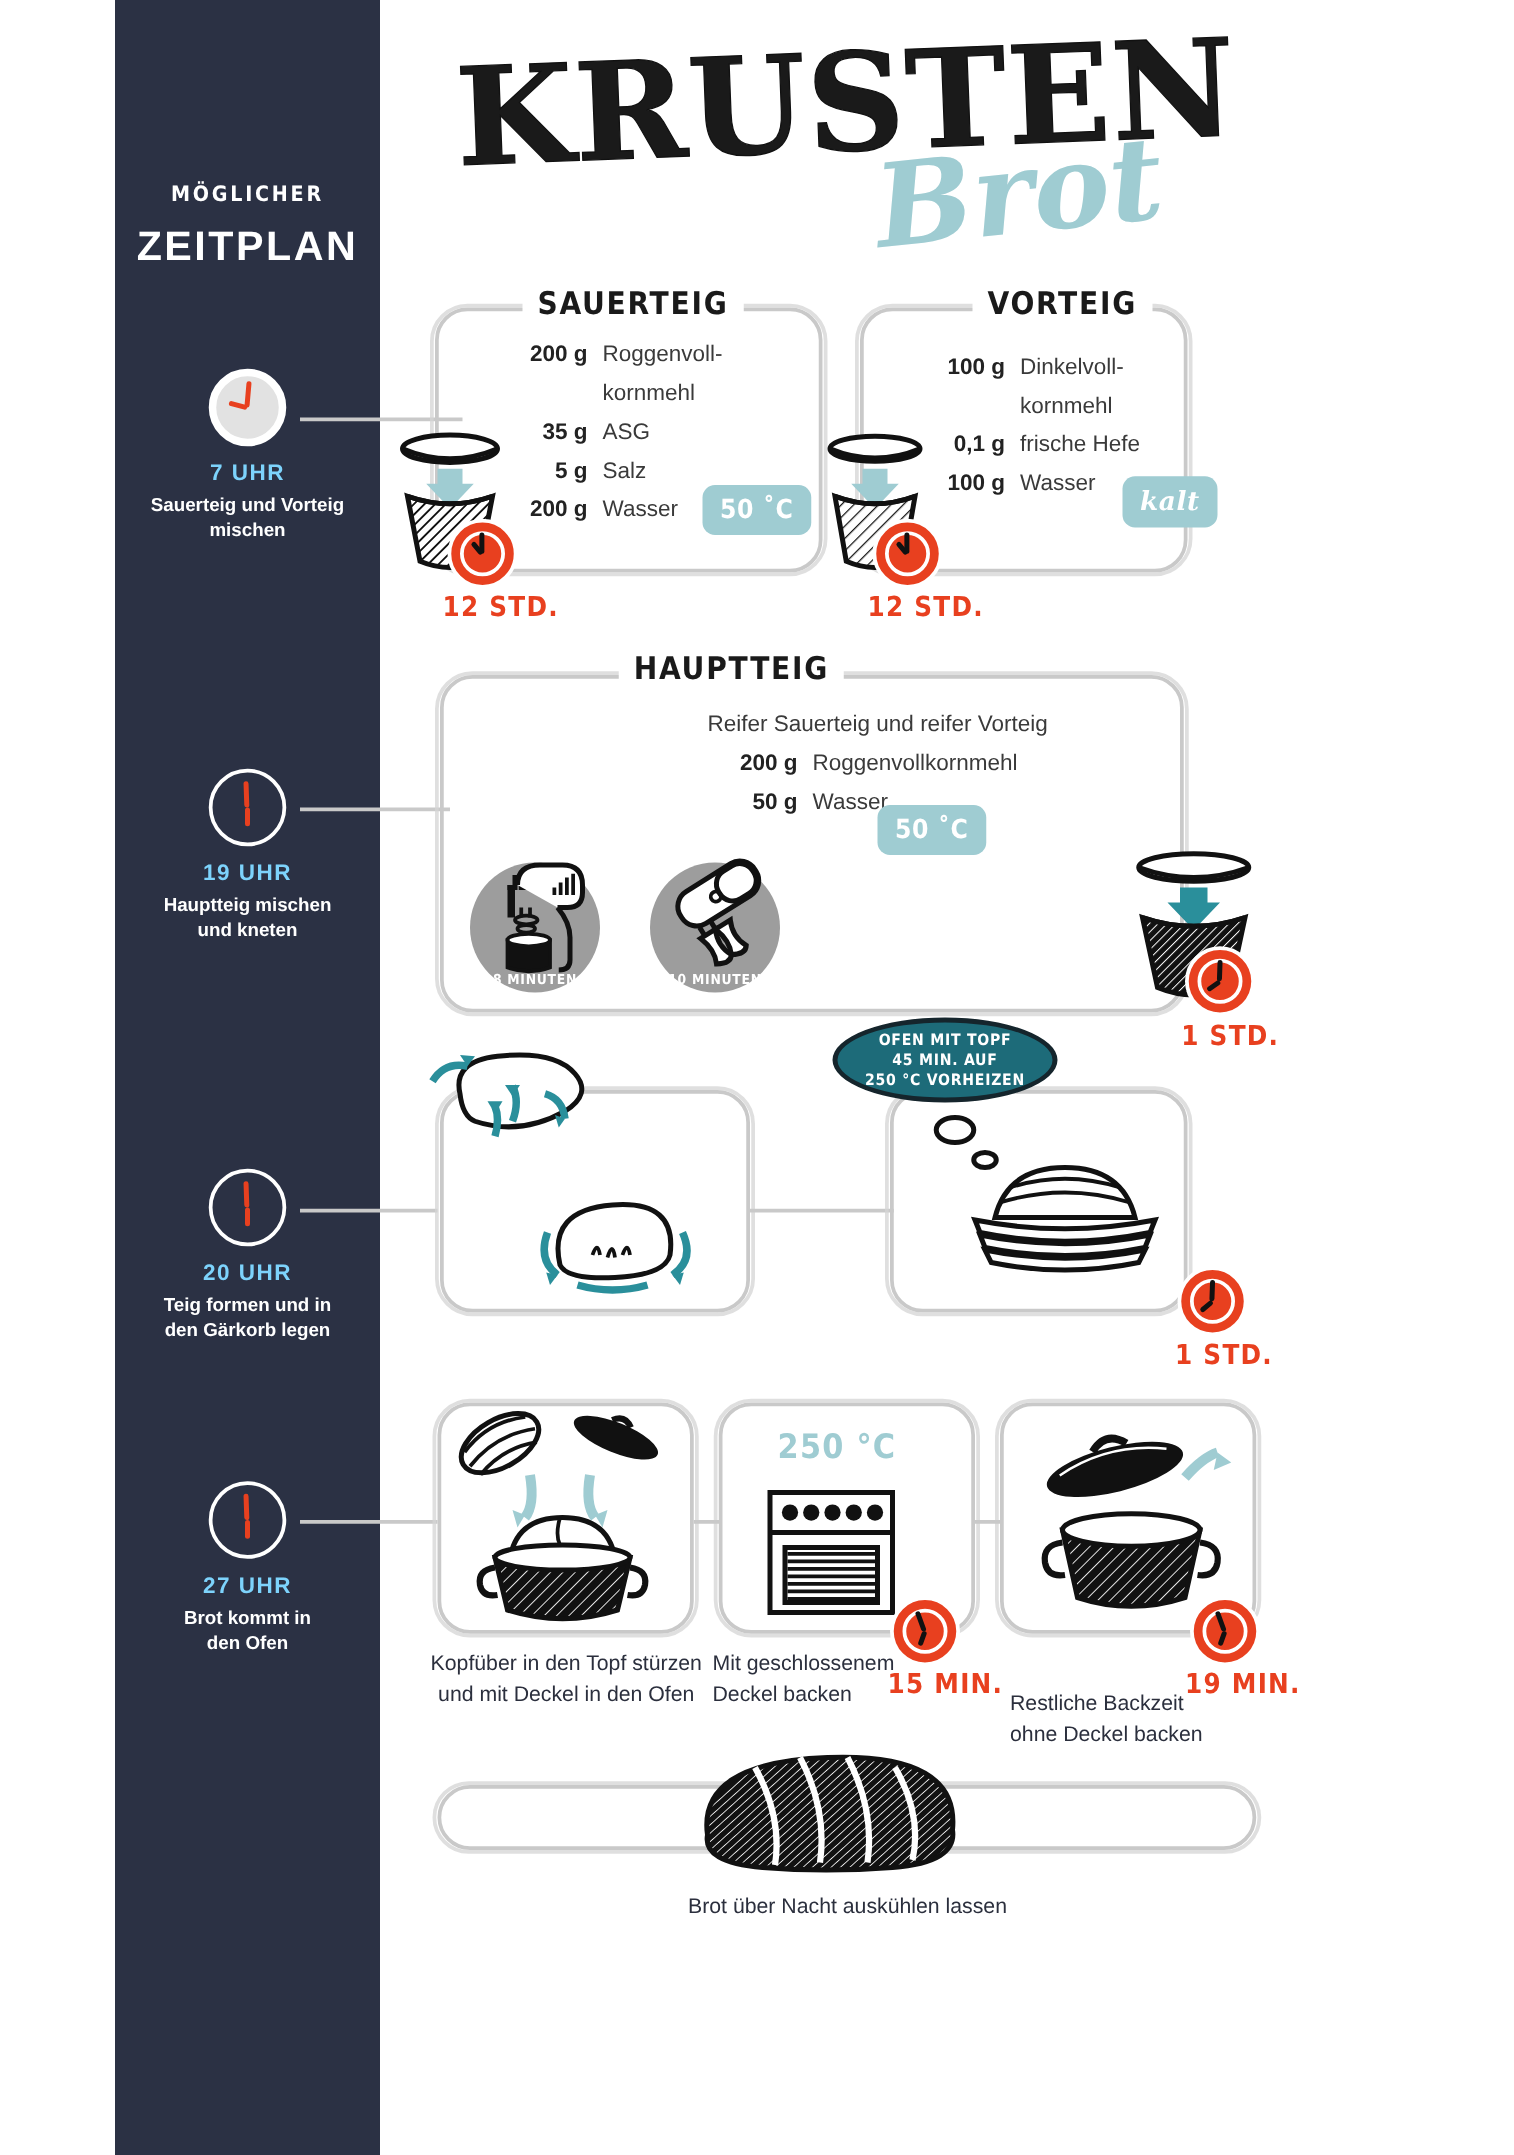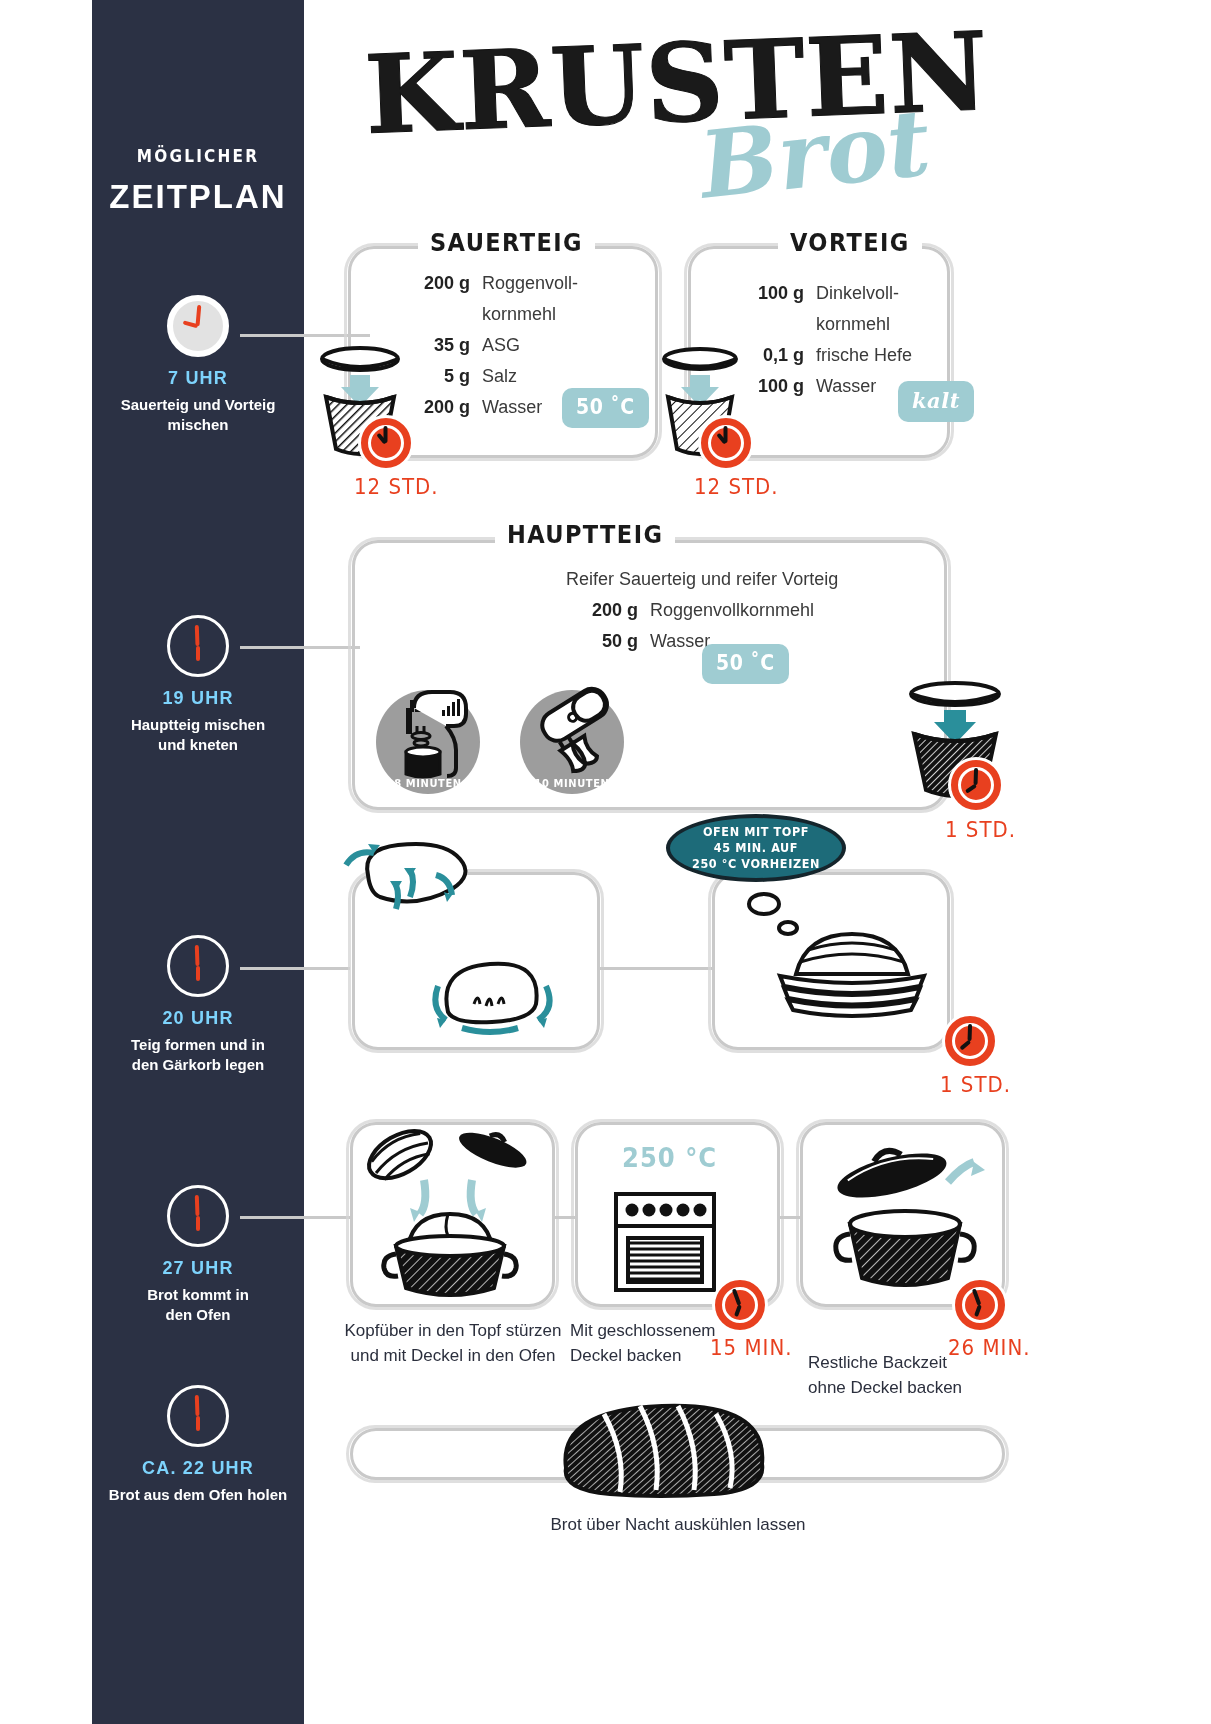--- a/index.html
+++ b/index.html
@@ -122,21 +122,21 @@
     position:absolute; left:7px; top:7px; right:7px; bottom:7px;
     border:3.5px solid #ffffff; border-radius:50%;
   }
   .timer .hh, .timer .mm {
     position:absolute; background:#111; border-radius:2px;
     left:50%; top:50%; transform-origin:50% 0;
   }
   .timer .hh { width:3.5px; height:12px; margin-left:-1.75px; }
   .timer .mm { width:3.5px; height:17px; margin-left:-1.75px; }
   .timer-label {
-    position:absolute; color:#e8401f; font-size:22px; font-weight:400;
+    position:absolute; color:#e8401f; font-size:22px; font-weight:700;
     letter-spacing:1px; white-space:nowrap;
     font-family:"DejaVu Sans Condensed","Liberation Sans",sans-serif;
   }
 
   
   .chip {
     position:absolute; width:104px; height:104px; border-radius:50%;
     background:#9d9d9d;
   }
   .chip-label {
@@ -194,28 +194,20 @@
 
     <div class="tl-entry" style="top:1185px">
       <div class="tl-clock">
         <div class="hand h-hour" style="transform:rotate(0deg)"></div>
         <div class="hand h-min" style="transform:rotate(178deg)"></div>
       </div>
       <div class="tl-time">27 UHR</div>
       <div class="tl-desc">Brot kommt in<br>den Ofen</div>
     </div>
 
-    <div class="tl-entry" style="top:1385px">
-      <div class="tl-clock">
-        <div class="hand h-hour" style="transform:rotate(0deg)"></div>
-        <div class="hand h-min" style="transform:rotate(178deg)"></div>
-      </div>
-      <div class="tl-time">CA. 22 UHR</div>
-      <div class="tl-desc">Brot aus dem Ofen holen</div>
-    </div>
   </div>
 </div>
 
 <div id="canvas">
 
   <div class="headline">
     <div class="krusten">KRUSTEN</div>
     <div class="brot">Brot</div>
   </div>
 
@@ -492,21 +484,21 @@
   </svg>
 
   <div class="caption left" style="left:808px; top:1318px; width:170px;margin-top:32px;">
     Restliche Backzeit<br>ohne Deckel backen
   </div>
   <div class="timer" style="left:952px; top:1277px;">
     <div class="ring"></div>
     <div class="hh" style="transform:rotate(20deg)"></div>
     <div class="mm" style="transform:rotate(160deg)"></div>
   </div>
-  <div class="timer-label" style="left:948px; top:1335px;">26 MIN.</div>
+  <div class="timer-label" style="left:948px; top:1335px;">19 MIN.</div>
 
   <div class="panel dbl" style="left:350px; top:1428px; width:655px; height:52px;"></div>
 
   <svg style="position:absolute; left:548px; top:1390px;" width="230" height="120" viewBox="0 0 230 120">
     <defs>
       <pattern id="hatchF" width="5" height="5" patternUnits="userSpaceOnUse" patternTransform="rotate(48)">
         <rect width="5" height="5" fill="#111"></rect>
           <line x1="0" y1="0" x2="0" y2="5" stroke="#fff" stroke-width="1.3"></line>
       </pattern>
     </defs>

